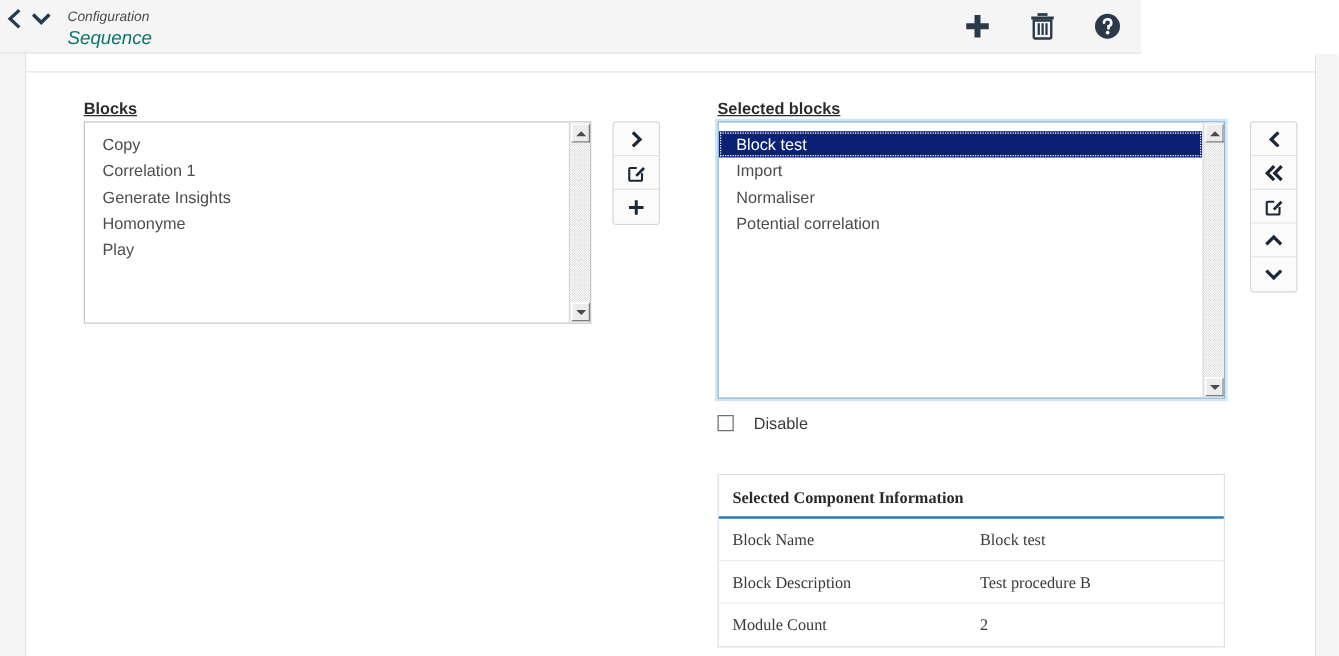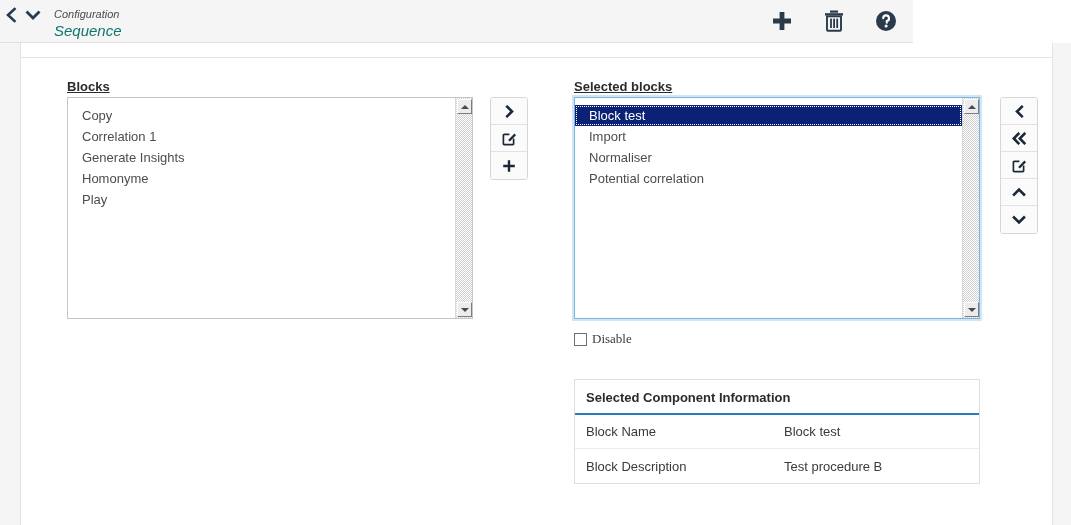--- a/index.html
+++ b/index.html
@@ -137,21 +137,21 @@
   }
   .listbox.plain {
     border: 1px solid #c6c6c6;
   }
   .listbox.focused {
     border: 1px solid #7eb4d8;
     box-shadow: 0 0 0 2px rgba(150,200,235,0.45);
   }
   #blocks-list {
     left: 67px; top: 97px;
-    width: 406px; height: 222px;
+    width: 406px; height: 162px;
   }
   #selected-list {
     left: 574px; top: 97px;
     width: 406px; height: 222px;
   }
   .list-inner {
     position: absolute;
     left: 0; top: 0;
     right: 17px; bottom: 0;
     padding: 7px 0 0 0;
@@ -246,23 +246,22 @@
   }
   .col-btn:last-child { border-bottom: none; }
   .col-btn svg { display: block; }
 
   
   .checkbox-row {
     position: absolute;
     left: 574px; top: 331px;
     display: flex;
     align-items: center;
-    gap: 5px;
+    gap: 16px;
     cursor: pointer;
-    font-family: Liberation Serif, serif;
   }
   .cbox {
     width: 13px; height: 13px;
     border: 1px solid #707070;
     background: #ffffff;
     box-sizing: border-box;
   }
   .cbox-label {
     font-size: 13px;
     color: #3a3a3a;
@@ -271,20 +270,21 @@
 
   
   #info-table {
     position: absolute;
     left: 574px; top: 379px;
     width: 406px;
     border: 1px solid #e0e0e0;
     border-top: none;
     background: #ffffff;
     box-sizing: border-box;
+    font-family: Liberation Serif, serif;
   }
   .info-head {
     height: 36px;
     line-height: 36px;
     padding: 0 0 0 11px;
     font-size: 13px;
     font-weight: bold;
     color: #2b2b2b;
     border-top: 1px solid #e0e0e0;
     border-bottom: 2px solid #2a7ab9;
@@ -487,13 +487,17 @@
 <div id="info-table">
   <div class="info-head">Selected Component Information</div>
   <div class="info-row">
     <div class="info-key">Block Name</div>
     <div class="info-val">Block test</div>
   </div>
   <div class="info-row">
     <div class="info-key">Block Description</div>
     <div class="info-val">Test procedure B</div>
   </div>
+  <div class="info-row">
+    <div class="info-key">Module Count</div>
+    <div class="info-val">2</div>
+  </div>
 </div>
 
 </body></html>

